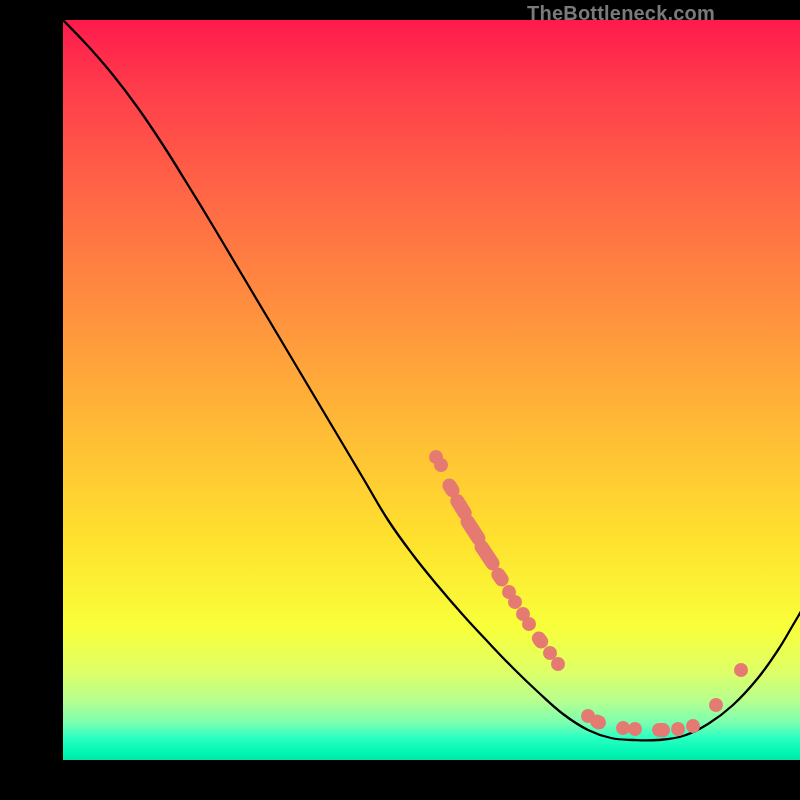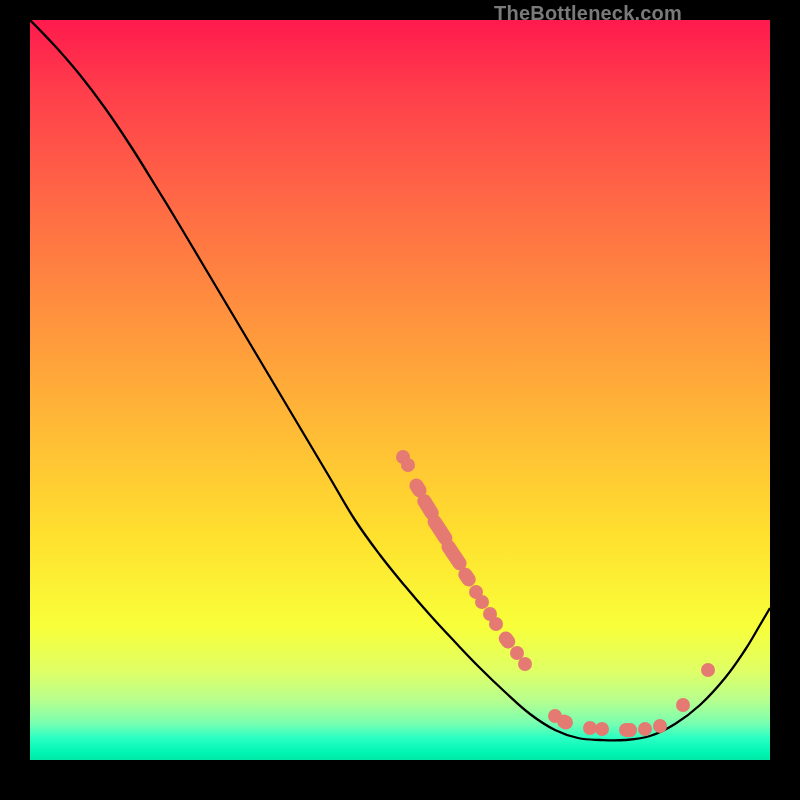--- a/index.html
+++ b/index.html
@@ -7,20 +7,21 @@
     padding: 0;
     width: 800px;
     height: 800px;
     background: #000000;
     overflow: hidden;
   }
   .stage {
     position: relative;
     width: 712px;
     height: 800px;
+    margin-left: 33px;
   }
   .plot-area {
     position: absolute;
     left: 30px;
     top: 20px;
     width: 740px;
     height: 740px;
     
     background: linear-gradient(
       to bottom,

